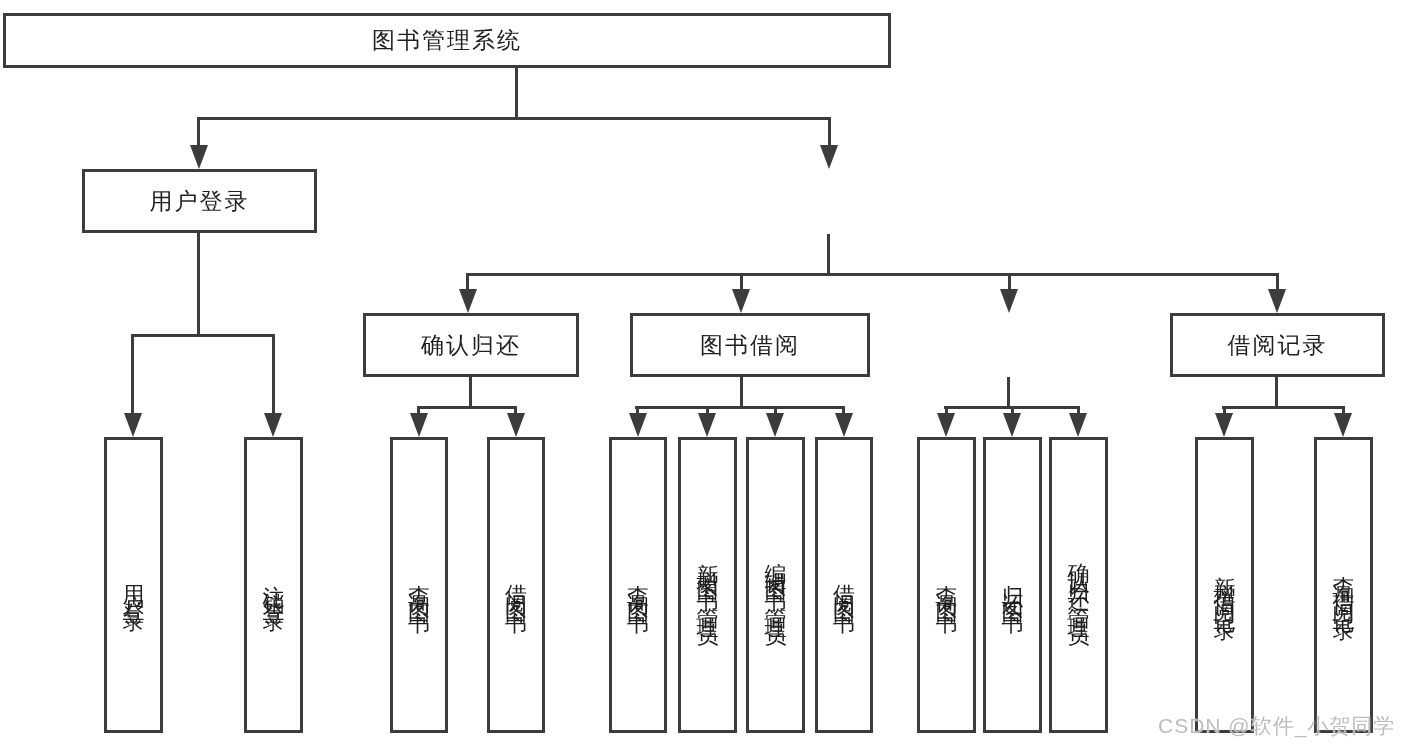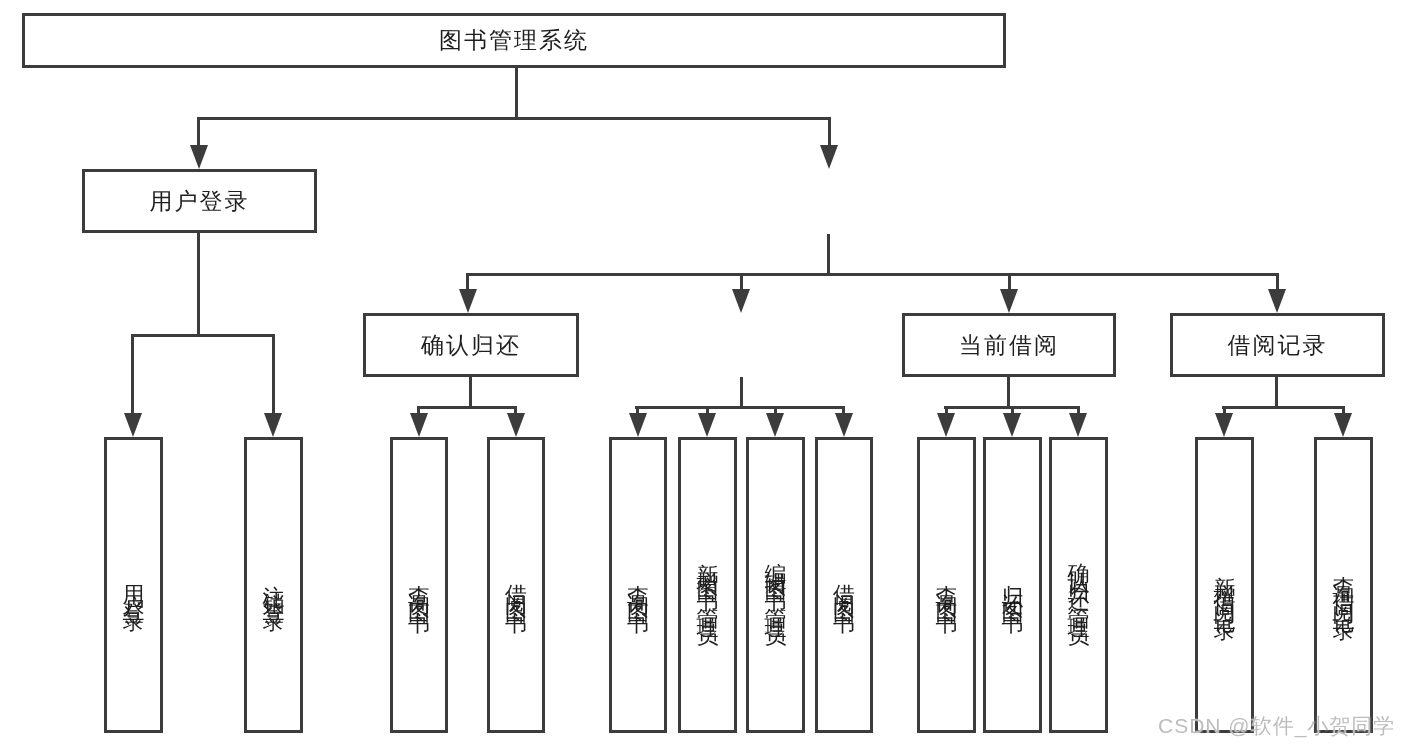--- a/index.html
+++ b/index.html
@@ -32,21 +32,21 @@
     position:absolute; left:1158px; top:712px;
     color:var(--wm); font-size:21px; letter-spacing:1px;
     text-shadow:0 0 2px #ffffff;
   }
 </style>
 </head>
 <body>
 
 <div class="canvas">
 
-  <div class="box" style="left:22px;top:13px;width:984px;height:55px">
+  <div class="box" style="left:3px;top:13px;width:888px;height:55px">
     <span>图书管理系统</span>
   </div>
 
   <div class="vline" style="left:515px;top:68px;height:51px"></div>
   <div class="hline" style="left:197px;top:117px;width:634px"></div>
   <div class="vline" style="left:197px;top:117px;height:30px"></div>
   <div class="vline" style="left:828px;top:117px;height:30px"></div>
   <div class="arrow" style="left:190px;top:145px"></div>
   <div class="arrow" style="left:820px;top:145px"></div>
 
@@ -68,22 +68,22 @@
   <div class="vline" style="left:1008px;top:273px;height:18px"></div>
   <div class="vline" style="left:1276px;top:273px;height:18px"></div>
   <div class="arrow" style="left:459px;top:289px"></div>
   <div class="arrow" style="left:732px;top:289px"></div>
   <div class="arrow" style="left:1000px;top:289px"></div>
   <div class="arrow" style="left:1268px;top:289px"></div>
 
   <div class="box" style="left:363px;top:313px;width:216px;height:64px">
     <span>确认归还</span>
   </div>
-  <div class="box" style="left:902px;top:313px;width:214px;height:64px">
-    <span>当前借阅</span>
+  <div class="box" style="left:630px;top:313px;width:240px;height:64px">
+    <span>图书借阅</span>
   </div>
   <div class="box" style="left:1170px;top:313px;width:215px;height:64px">
     <span>借阅记录</span>
   </div>
 
   <div class="vline" style="left:469px;top:377px;height:31px"></div>
   <div class="hline" style="left:417px;top:406px;width:100px"></div>
   <div class="vline" style="left:417px;top:406px;height:9px"></div>
   <div class="vline" style="left:514px;top:406px;height:9px"></div>
   <div class="arrow" style="left:410px;top:413px"></div>

